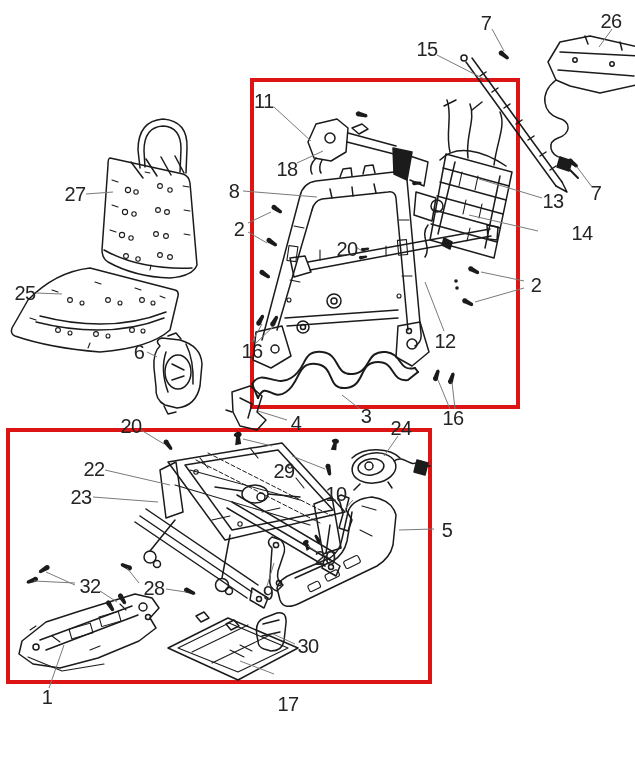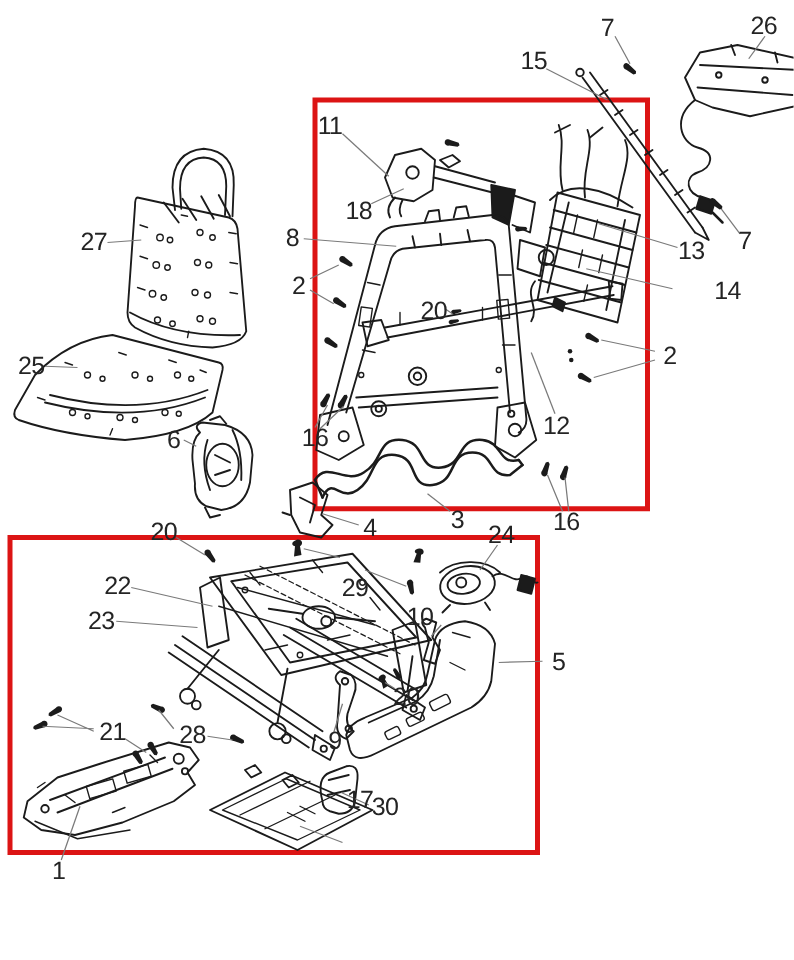--- a/index.html
+++ b/index.html
@@ -358,21 +358,21 @@
   <span class="co" style="left:453px;top:418px">16</span>
   <span class="co" style="left:296px;top:423px">4</span>
   <span class="co" style="left:401px;top:428px">24</span>
   <span class="co" style="left:131px;top:426px">20</span>
   <span class="co" style="left:284px;top:471px">29</span>
   <span class="co" style="left:94px;top:469px">22</span>
   <span class="co" style="left:81px;top:497px">23</span>
   <span class="co" style="left:336px;top:494px">10</span>
   <span class="co" style="left:447px;top:530px">5</span>
   <span class="co" style="left:325px;top:558px">20</span>
-  <span class="co" style="left:90px;top:586px">21</span>
+  <span class="co" style="left:90px;top:586px">32</span>
   <span class="co" style="left:154px;top:588px">28</span>
   <span class="co" style="left:268px;top:593px">9</span>
   <span class="co" style="left:308px;top:646px">30</span>
-  <span class="co" style="left:288px;top:640px">17</span>
+  <span class="co" style="left:288px;top:704px">17</span>
   <span class="co" style="left:47px;top:697px">1</span>
 </div>
 
 </div>
 
 </body></html>

